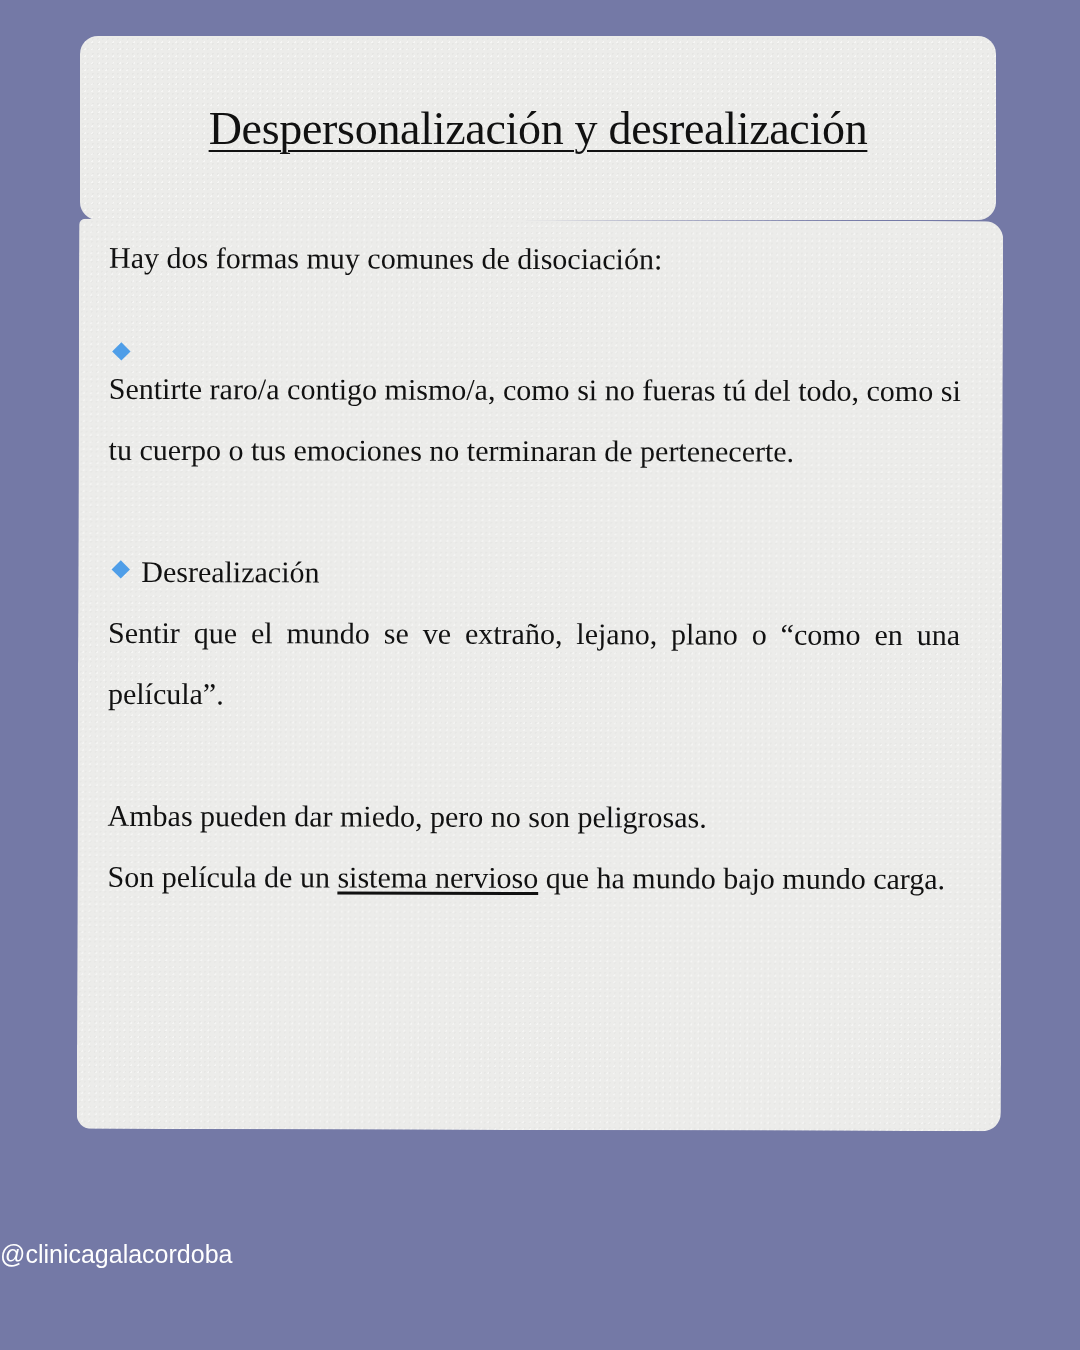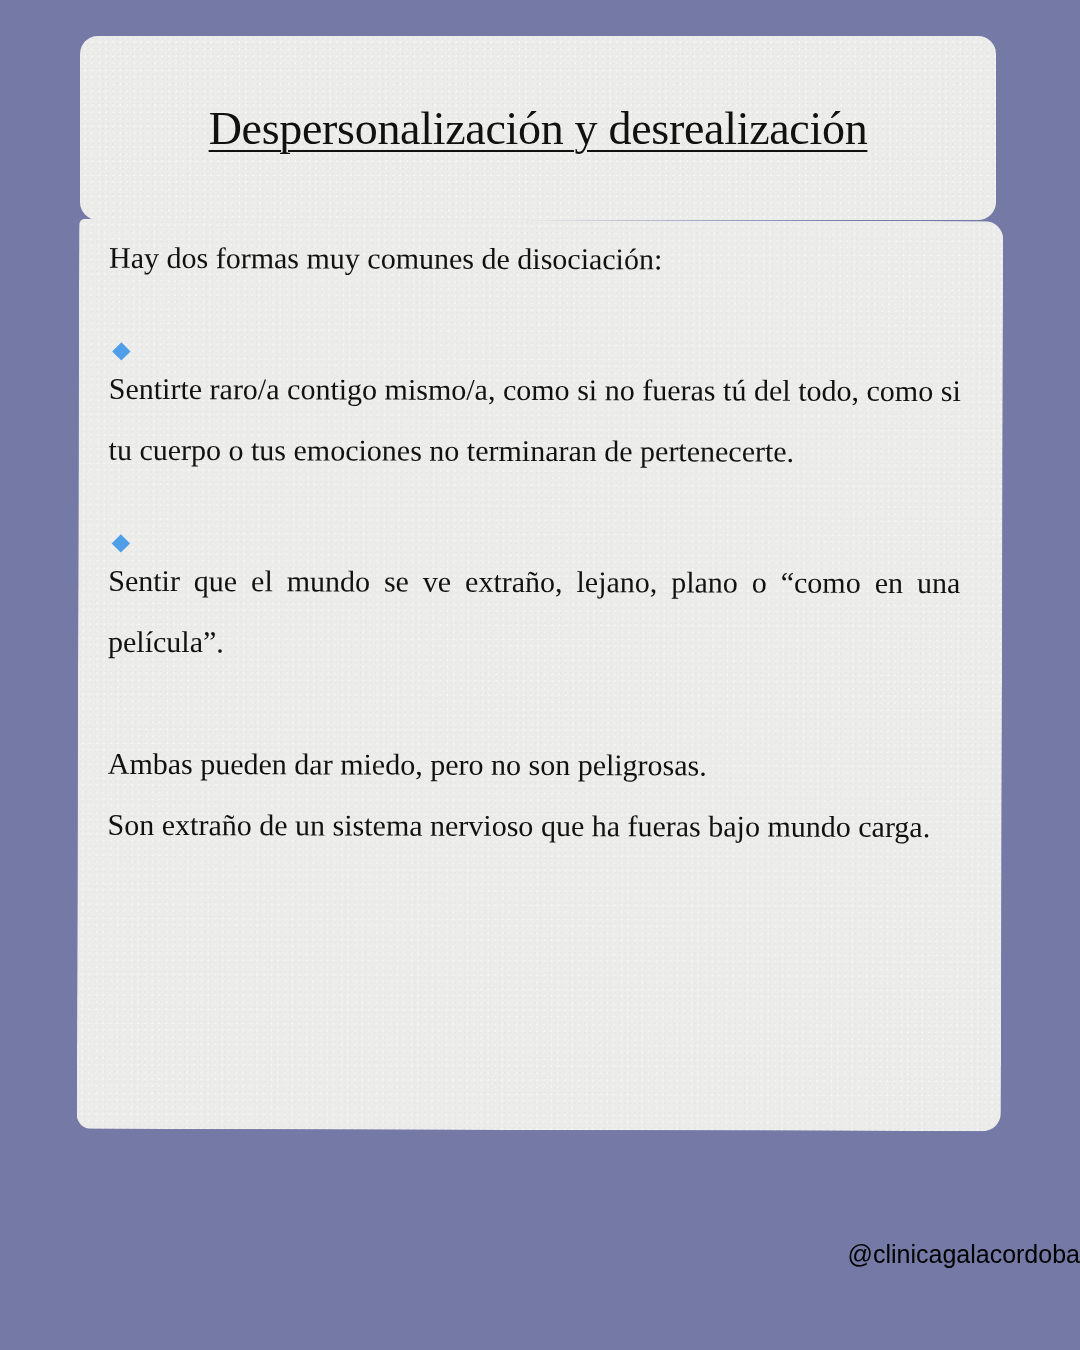--- a/index.html
+++ b/index.html
@@ -44,24 +44,24 @@
   }
   .content p { margin: 0; text-align: justify; }
   .spacer { height: 61px; }
   .heading { display: flex; align-items: center; gap: 14px; }
   .diamond {
     width: 13px; height: 13px; background: #4f9ee8;
     transform: rotate(45deg); margin-left: 6px; margin-top: -4px;
     display: inline-block;
   }
   b { font-weight: normal; }
-  .u { text-underline-offset: 4px; }
+  .u { text-decoration: underline; text-underline-offset: 4px; }
   .footer {
     position: absolute; left: 0; right: 0; top: 1240px;
-    text-align: right; color: #000000;
+    text-align: left; color: #ffffff;
     font-family: "Liberation Sans", "DejaVu Sans", sans-serif;
     font-size: 25px;
   }
 </style>
 </head>
 <body>
 
 <div class="paper title-card">
   <h1 class="title">Despersonalización y desrealización</h1>
 </div>
@@ -72,22 +72,23 @@
     <div class="spacer"></div>
 
     <div class="heading">
       <span class="diamond"></span>
     </div>
     <p>Sentirte raro/a contigo mismo/a, como si no fueras tú del todo, como si tu cuerpo o tus emociones no terminaran de pertenecerte.</p>
     <div class="spacer"></div>
 
     <div class="heading">
       <span class="diamond"></span>
+      <span>Desrealización</span>
     </div>
     <p>Sentir que el mundo se ve extraño, lejano, plano o “como en una película”.</p>
     <div class="spacer"></div>
 
     <p><span>Ambas pueden dar miedo, pero </span><b>no son peligrosas.</b></p>
-    <p><span>Son </span><b>extraño</b><span> de un </span><span class="u">sistema nervioso</span><span> que ha fueras </span><b>bajo mundo carga.</b></p>
+    <p><span>Son </span><b>película</b><span> de un </span><span class="u">sistema nervioso</span><span> que ha mundo </span><b>bajo mundo carga.</b></p>
   </div>
 </div>
 
 <div class="footer">@clinicagalacordoba</div>
 
 </body></html>

